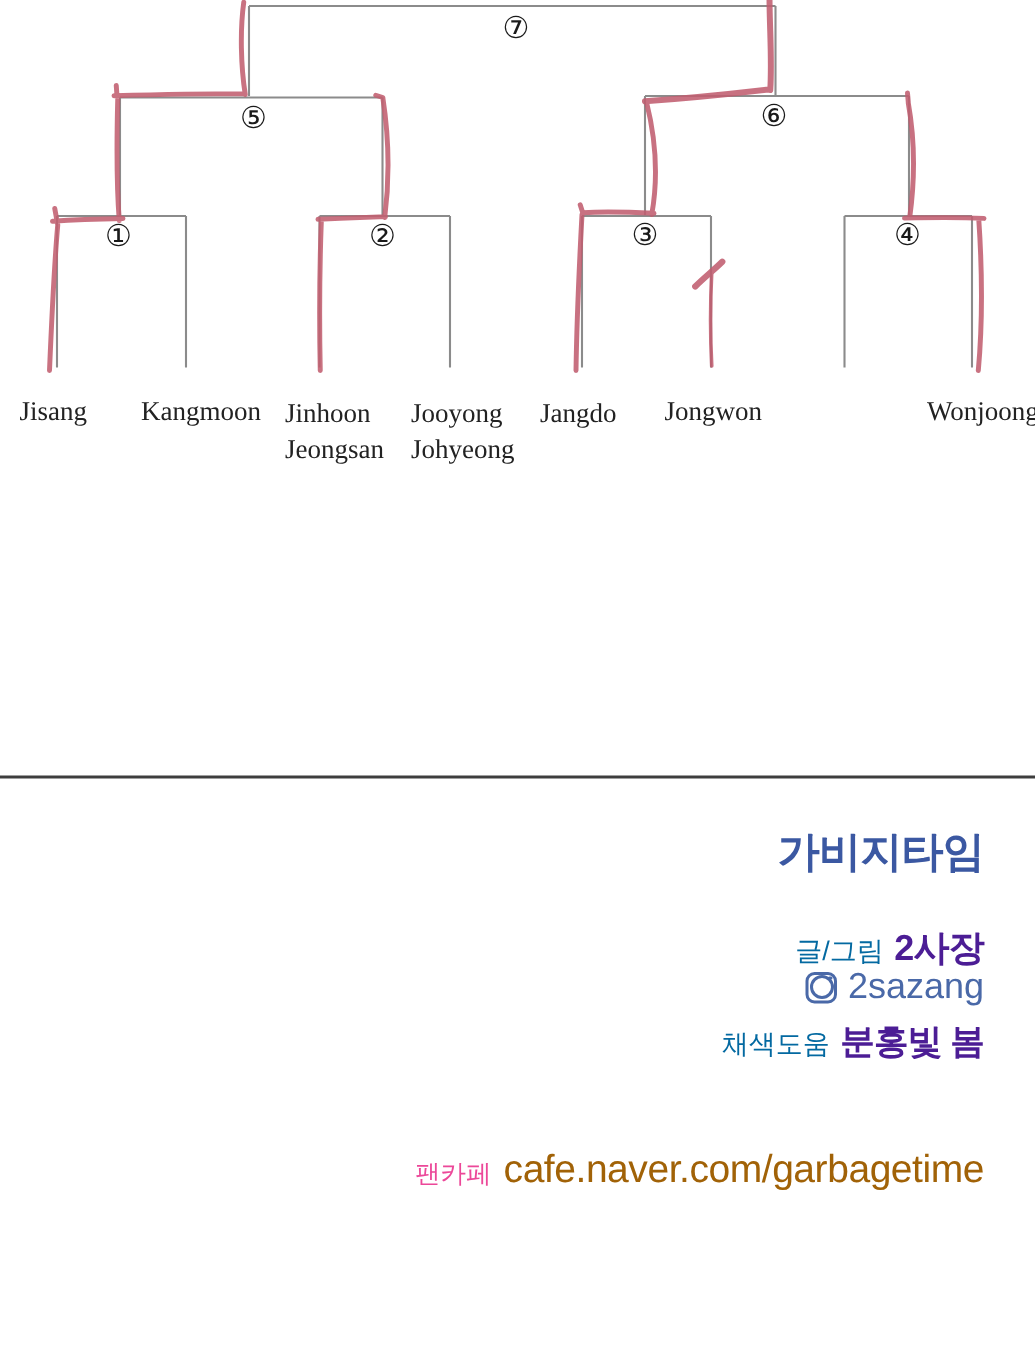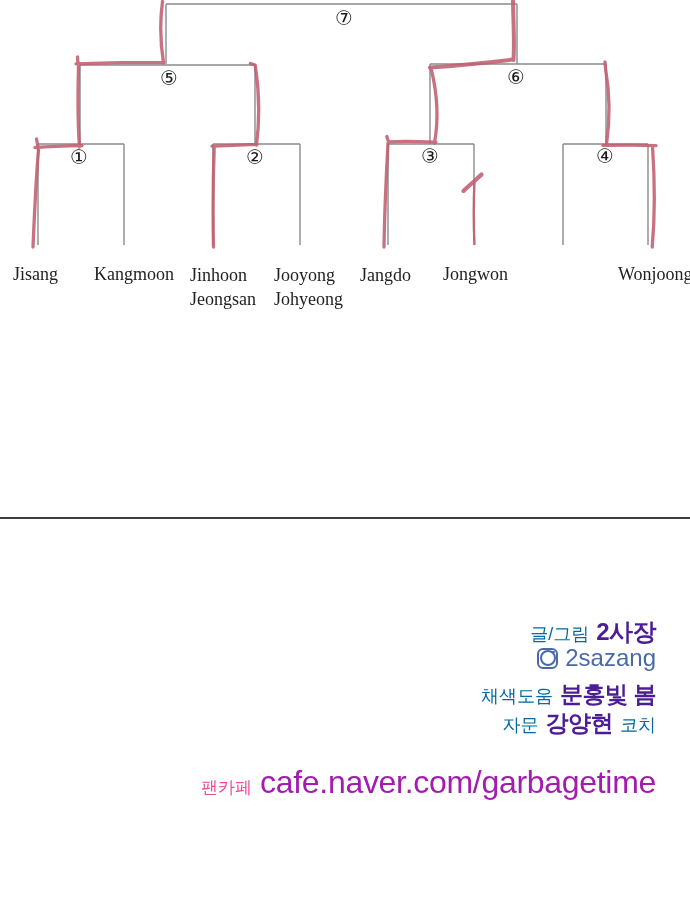--- a/index.html
+++ b/index.html
@@ -81,21 +81,21 @@
   }
   .fancafe-line {
     position: absolute;
     right: 34px; top: 764px;
     display: flex;
     align-items: baseline;
     gap: 8px;
     white-space: nowrap;
   }
   .fancafe-label { font-size: 17px; color: #ec4899; }
-  .fancafe-url   { font-size: 32px; color: #a21caf; letter-spacing: -0.3px; }
+  .fancafe-url   { font-size: 26px; color: #a16207; letter-spacing: -0.3px; }
 </style>
 </head>
 <body>
 
 <div class="canvas">
 
   <svg class="bracket-svg" width="690" height="330" viewBox="0 0 690 330">
     <path stroke="#8b8b8b" stroke-width="1.4" fill="none" d="M166,4 H517 M166,4 V64 M517,4 V64
              M80,65 H255 M80,65 V144 M255,65 V144
              M430,64 H606 M430,64 V144 M606,64 V144
@@ -140,40 +140,36 @@
   <div class="team" style="left:190px; top:263px;">Jinhoon
 Jeongsan</div>
   <div class="team" style="left:274px; top:263px;">Jooyong
 Johyeong</div>
   <div class="team" style="left:360px; top:263px;">Jangdo</div>
   <div class="team" style="left:443px; top:262px;">Jongwon</div>
   <div class="team" style="left:618px; top:262px;">Wonjoong</div>
 
   <div class="divider"></div>
 
+  <div class="series-title">가비지타임</div>
 
   <div class="credit-line" style="top:616px;">
     <span class="credit-label">글/그림</span>
     <span class="credit-name lg">2사장</span>
   </div>
 
   <div class="credit-line ig-line" style="top:644px;padding-left:40px;">
     <span class="ig-icon"></span>
     <span class="ig-handle">2sazang</span>
   </div>
 
   <div class="credit-line" style="top:679px;">
     <span class="credit-label">채색도움</span>
     <span class="credit-name">분홍빛 봄</span>
   </div>
 
-  <div class="credit-line" style="top:708px;">
-    <span class="credit-label">자문</span>
-    <span class="credit-name">강양현</span>
-    <span class="credit-label">코치</span>
-  </div>
 
   <div class="fancafe-line">
     <span class="fancafe-label">팬카페</span>
     <span class="fancafe-url">cafe.naver.com/garbagetime</span>
   </div>
 
 </div>
 
 </body></html>

